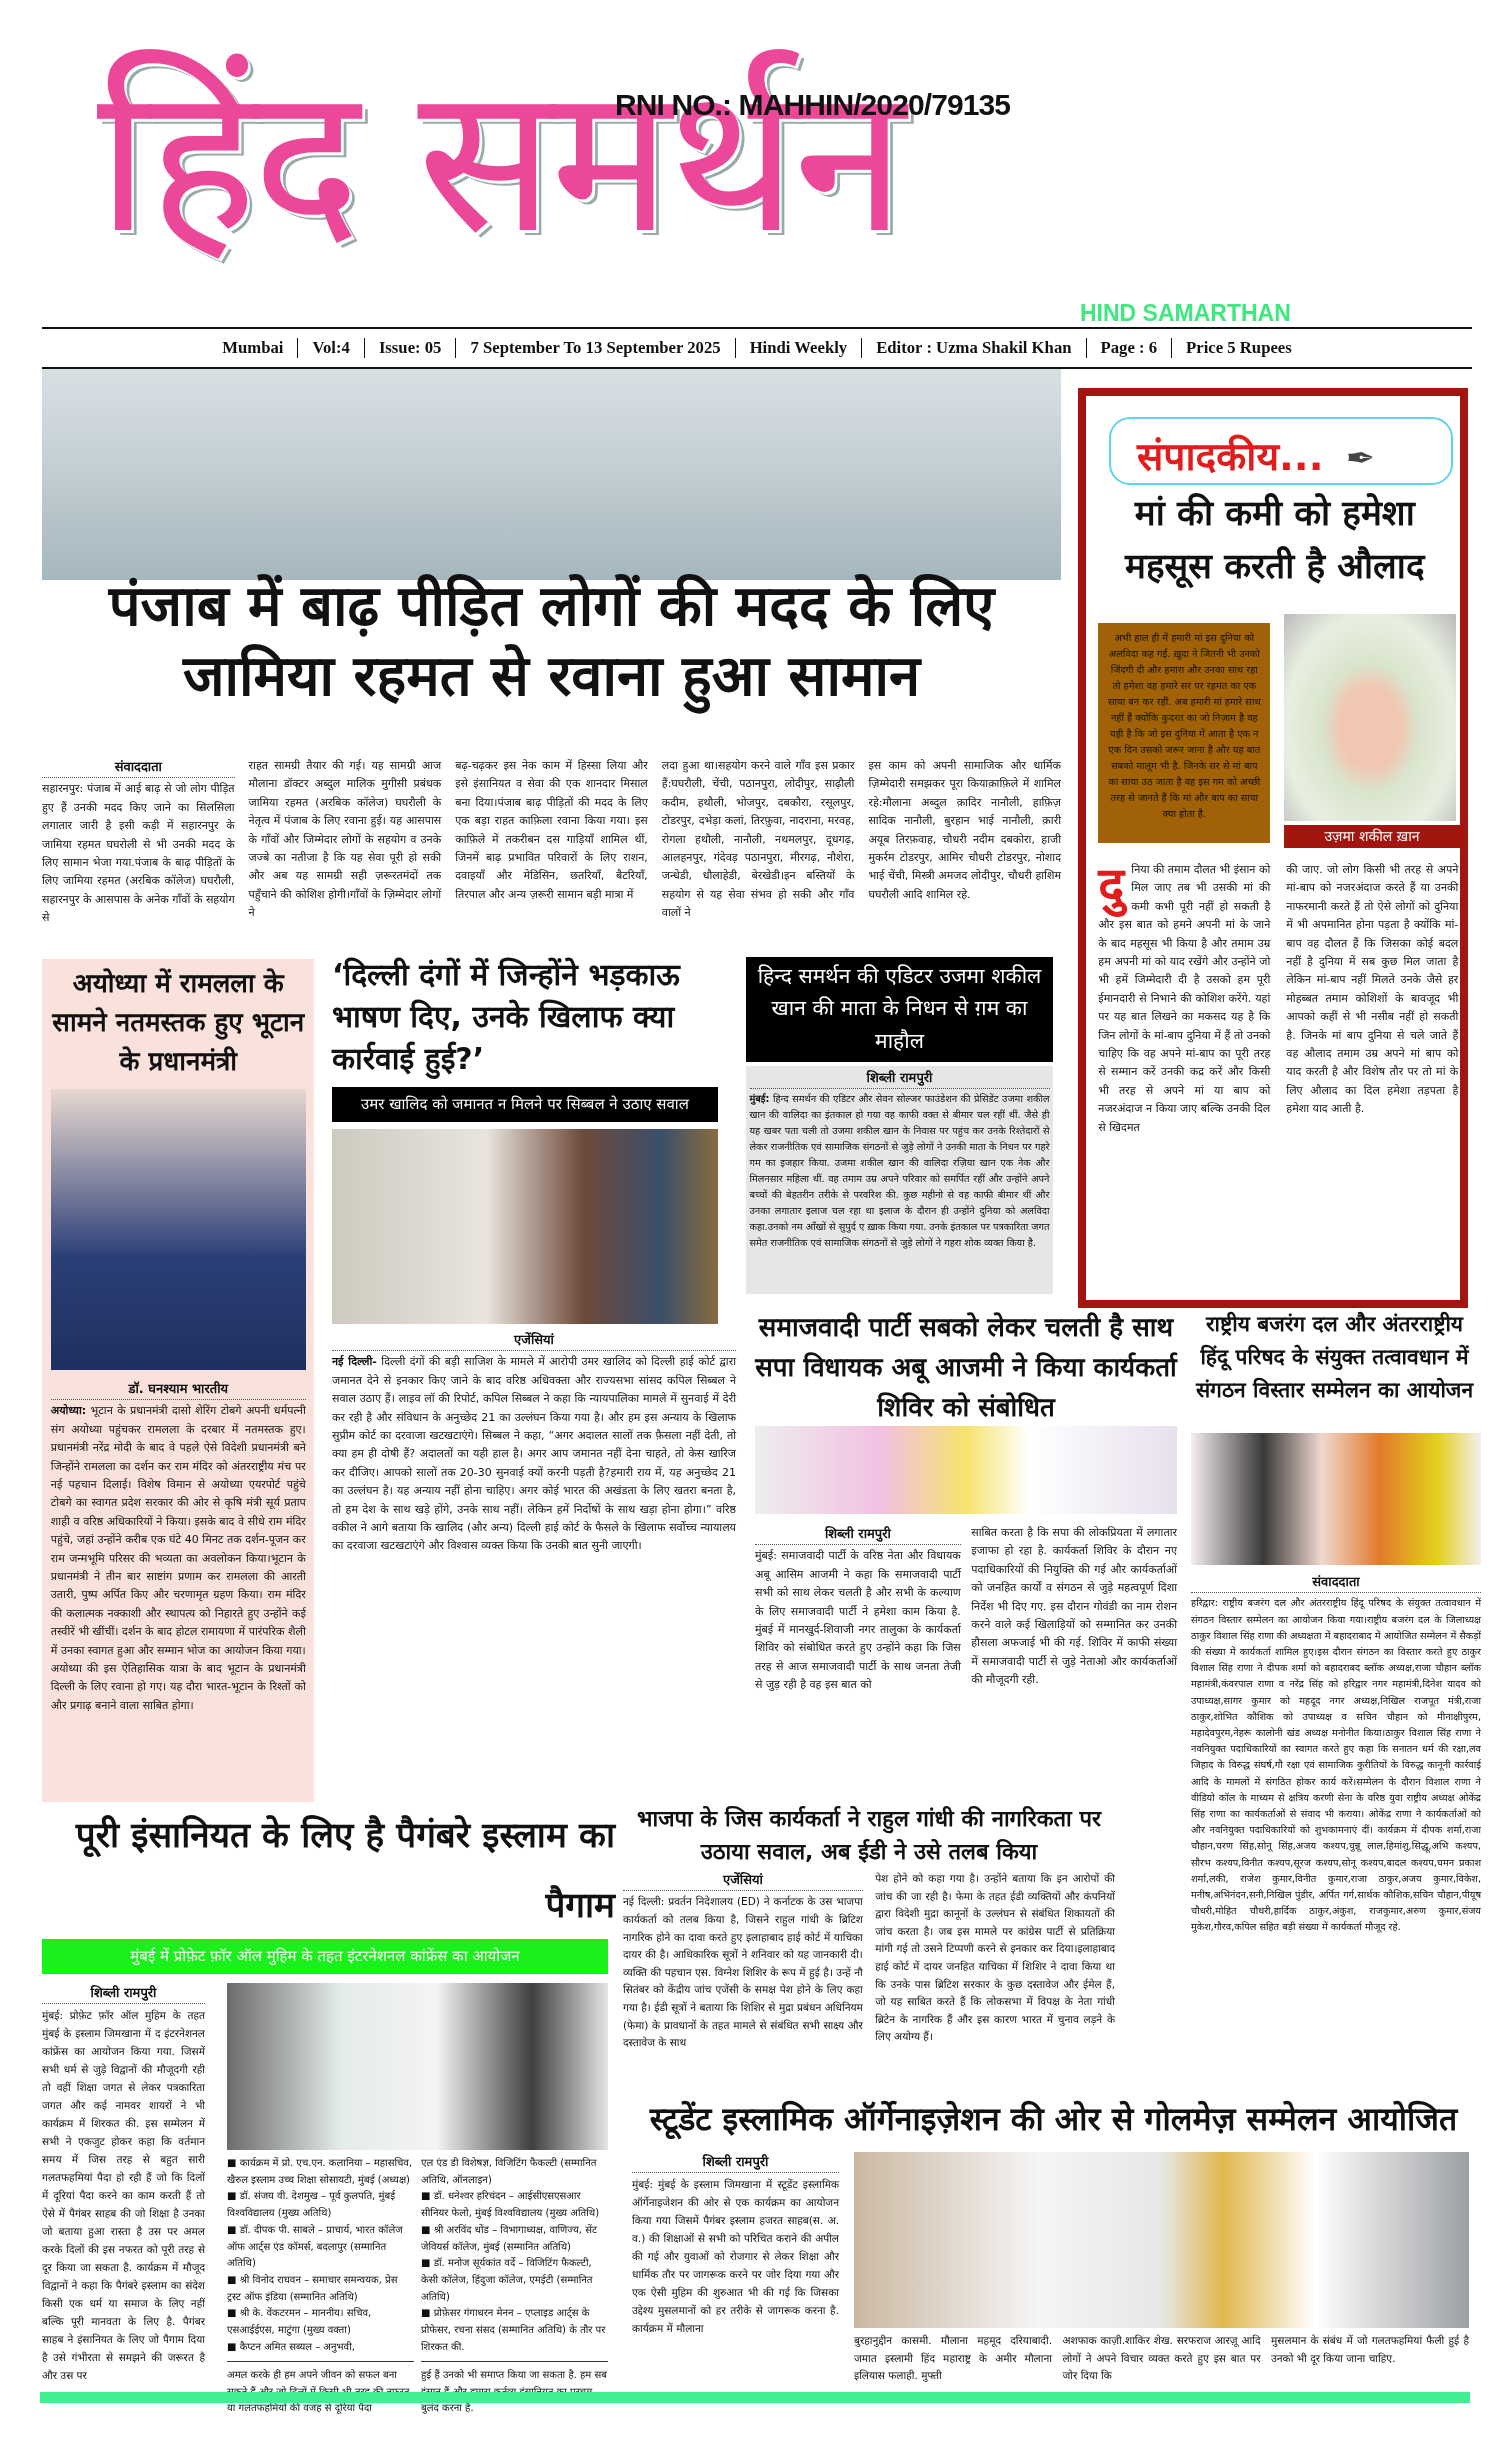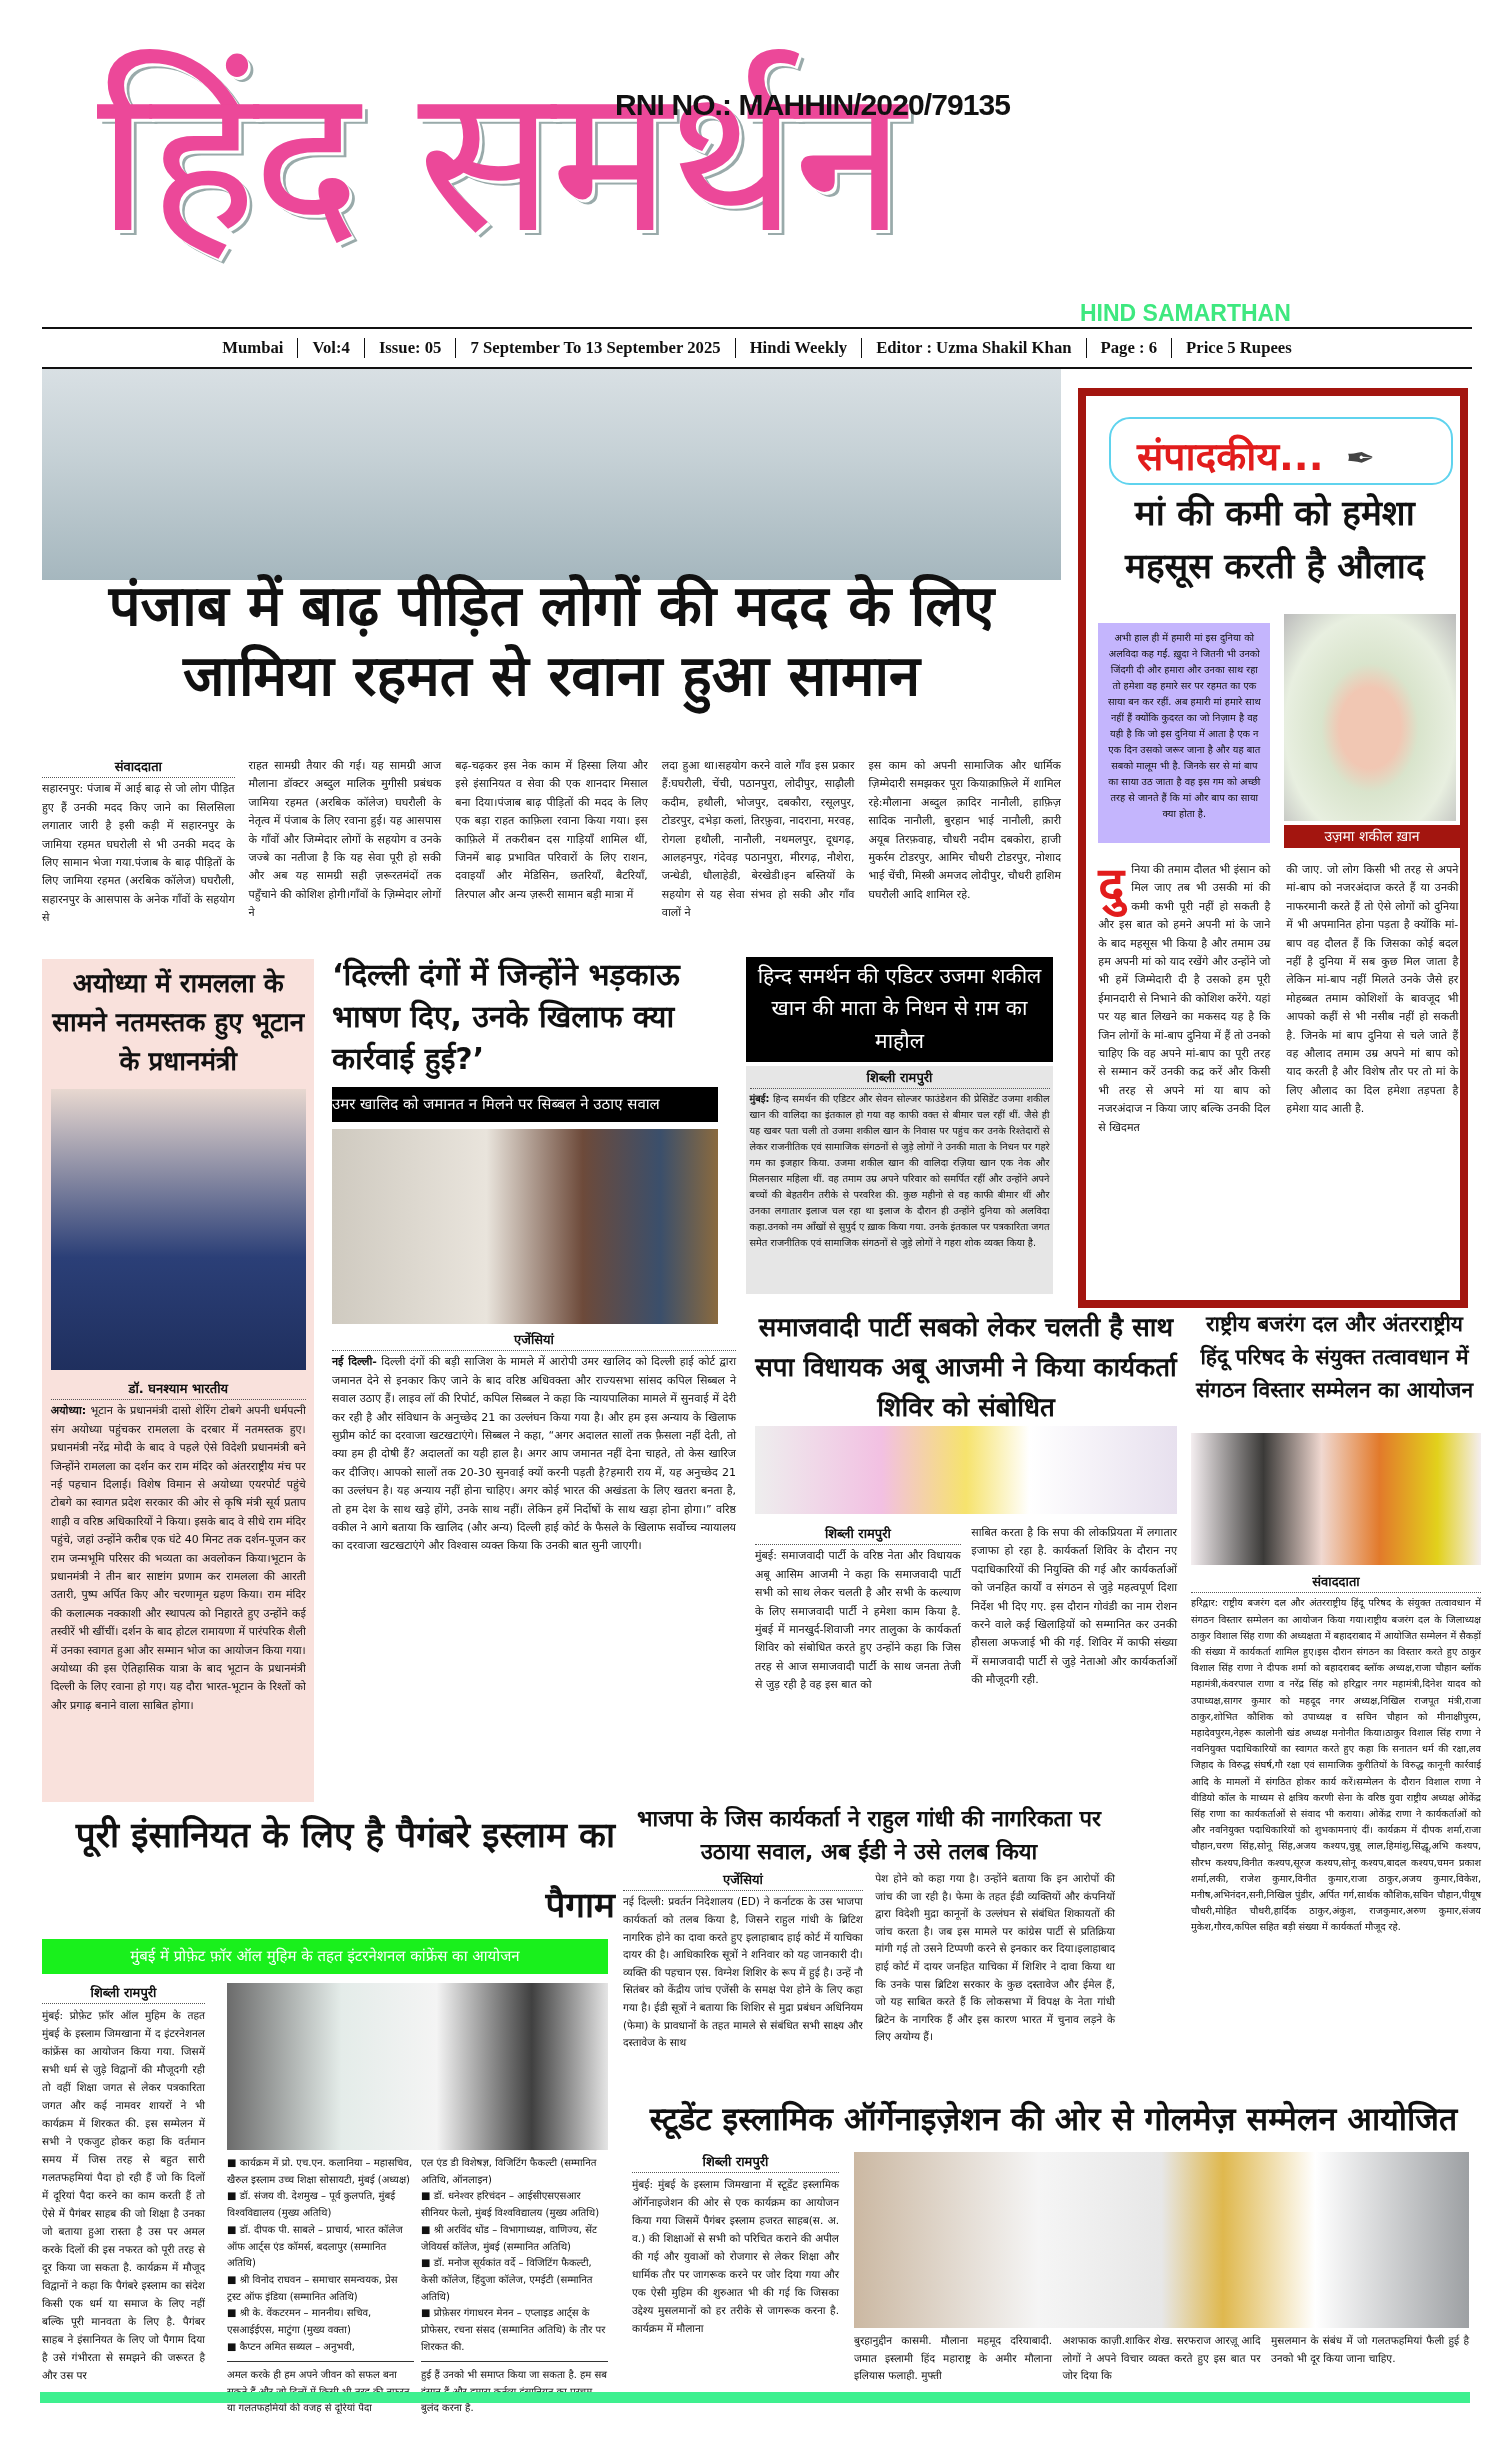--- a/index.html
+++ b/index.html
@@ -14,31 +14,31 @@
 .infobar span:last-child{border-right:none}
 .photo-flood{left:42px;top:369px;width:1019px;height:211px;background:linear-gradient(180deg,#cfd8dd 0%,#b8c6cc 40%,#8fa5ae 100%);opacity:.8}
 .h1{font-weight:bold;font-family:"DejaVu Sans",sans-serif;line-height:1.25}
 .lead-head{left:42px;top:571px;width:1019px;text-align:center;font-size:56px;line-height:70px}
 .byline{font-weight:bold;font-size:13px;text-align:center;border-bottom:0.9px dotted #555;padding-bottom:1.8px;margin-bottom:2.6px}
 .body{font-size:11px;line-height:18.4px;font-family:"DejaVu Sans",sans-serif;text-align:justify}
 .cols5{left:42px;top:757px;width:1019px;display:grid;grid-template-columns:repeat(5,1fr);gap:14px}
 .edit-box{left:1078px;top:388px;width:390px;height:920px;border:8.8px solid #a3150f;background:#fff}
 .edit-label{position:absolute;left:23px;top:21px;width:344px;height:68px;border:2.6px solid #5fd3ee;border-radius:21px;font-size:39px;color:#e21c1c;font-weight:bold;padding:8.8px 26px}
 .edit-title{position:absolute;left:8.8px;top:91px;width:360px;text-align:center;font-size:35px;line-height:53px;font-weight:bold}
-.edit-quote{position:absolute;left:12.3px;top:227px;width:172px;height:220px;background:#c4b5fd;font-size:9.7px;line-height:16px;text-align:center;padding:7px}
+.edit-quote{position:absolute;left:12.3px;top:227px;width:172px;height:220px;background:#a16207;font-size:9.7px;line-height:16px;text-align:center;padding:7px}
 .edit-photo{position:absolute;left:198px;top:218px;width:172px;height:207px;background:radial-gradient(ellipse at 50% 55%,#f1c7b3 25%,#d9e4cc 40%,#e8efe0 70%,#bbb 100%)}
 .edit-name{position:absolute;left:198px;top:429px;width:176px;height:23px;background:#a3150f;color:#fff;font-size:14px;text-align:center;line-height:23px}
 .edit-body{position:absolute;left:12.3px;top:465px;width:360px;display:grid;grid-template-columns:1fr 1fr;gap:16px}
 .drop{float:left;font-size:49px;line-height:49px;color:#e21c1c;font-weight:bold;margin-right:7px}
 .ayo{left:42px;top:959px;width:272px;height:843px;background:#f9e1dc}
 .ayo-head{position:absolute;left:8.8px;top:5.3px;width:255px;text-align:center;font-size:26px;line-height:39px}
 .ayo-photo{position:absolute;left:8.8px;top:130px;width:255px;height:281px;background:linear-gradient(180deg,#e8d8d0,#2b3f77 60%,#1f2f5e)}
 .ayo-text{position:absolute;left:8.8px;top:420px;width:255px}
 .delhi-head{left:332px;top:954px;width:404px;text-align:left;font-size:30px;line-height:42px}
-.delhi-sub{left:332px;top:1087px;width:386px;height:35px;background:#000;color:#fff;font-size:15px;line-height:35px}
+.delhi-sub{left:332px;top:1087px;width:386px;height:35px;background:#000;color:#fff;text-align:center;font-size:15px;line-height:35px}
 .delhi-photo{left:332px;top:1129px;width:386px;height:195px;background:linear-gradient(90deg,#cfcac0 0%,#e9e4dc 40%,#6d4a3a 65%,#3b4f6b 85%,#8a6a3f 100%)}
 .delhi-text{left:332px;top:1330px;width:404px}
 .hs-head{left:746px;top:957px;width:307px;height:105px;background:#000;color:#fff;text-align:center;font-size:21px;line-height:32.5px;padding-top:2.6px}
 .hs-text{left:746px;top:1066px;width:307px;height:228px;background:#e6e6e6;padding:1.8px 3.5px}
 .sp-head{left:751px;top:1307px;width:430px;text-align:center;font-size:26px;line-height:40px}
 .sp-photo{left:755px;top:1426px;width:422px;height:88px;background:linear-gradient(90deg,#eee 0%,#f2c0e2 30%,#f6e36d 50%,#fff 65%,#e7e0ee 100%)}
 .sp-cols{left:755px;top:1524px;width:422px;display:grid;grid-template-columns:1fr 1fr;gap:10.5px}
 .bd-head{left:1194px;top:1308px;width:281px;text-align:center;font-size:21px;line-height:33px}
 .bd-photo{left:1191px;top:1433px;width:290px;height:132px;background:linear-gradient(90deg,#f4eef0 0%,#3b3a38 25%,#f0d8d0 45%,#e27a2b 65%,#e2d11c 85%,#f4eef0 100%)}
 .bd-text{left:1191px;top:1572px;width:290px}

